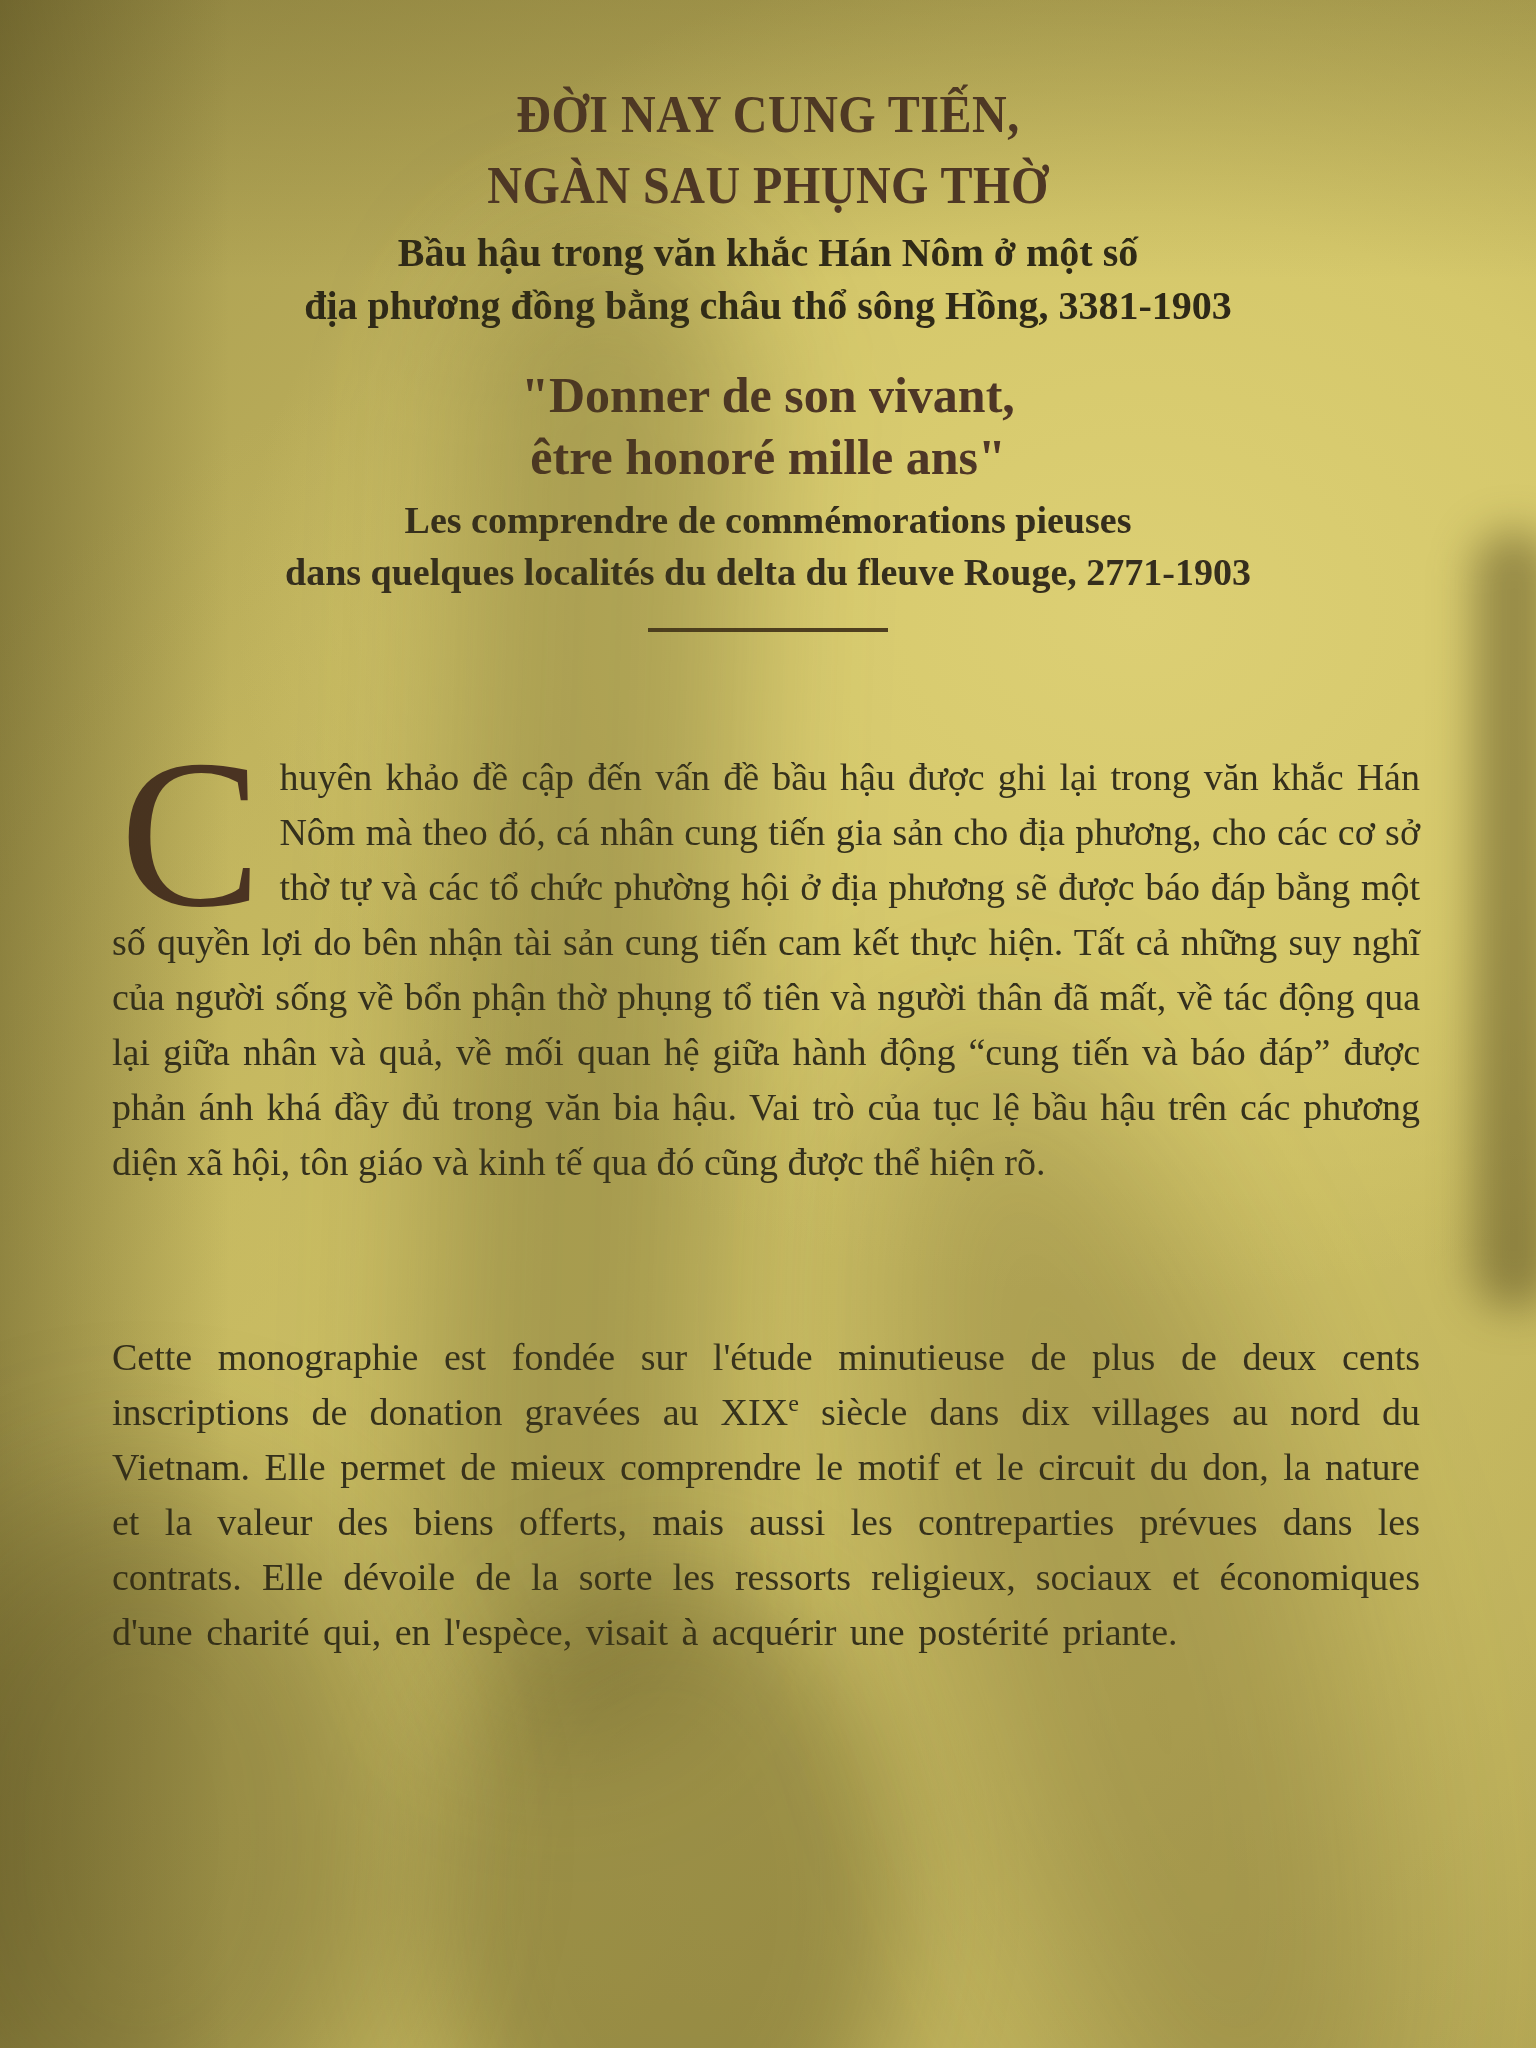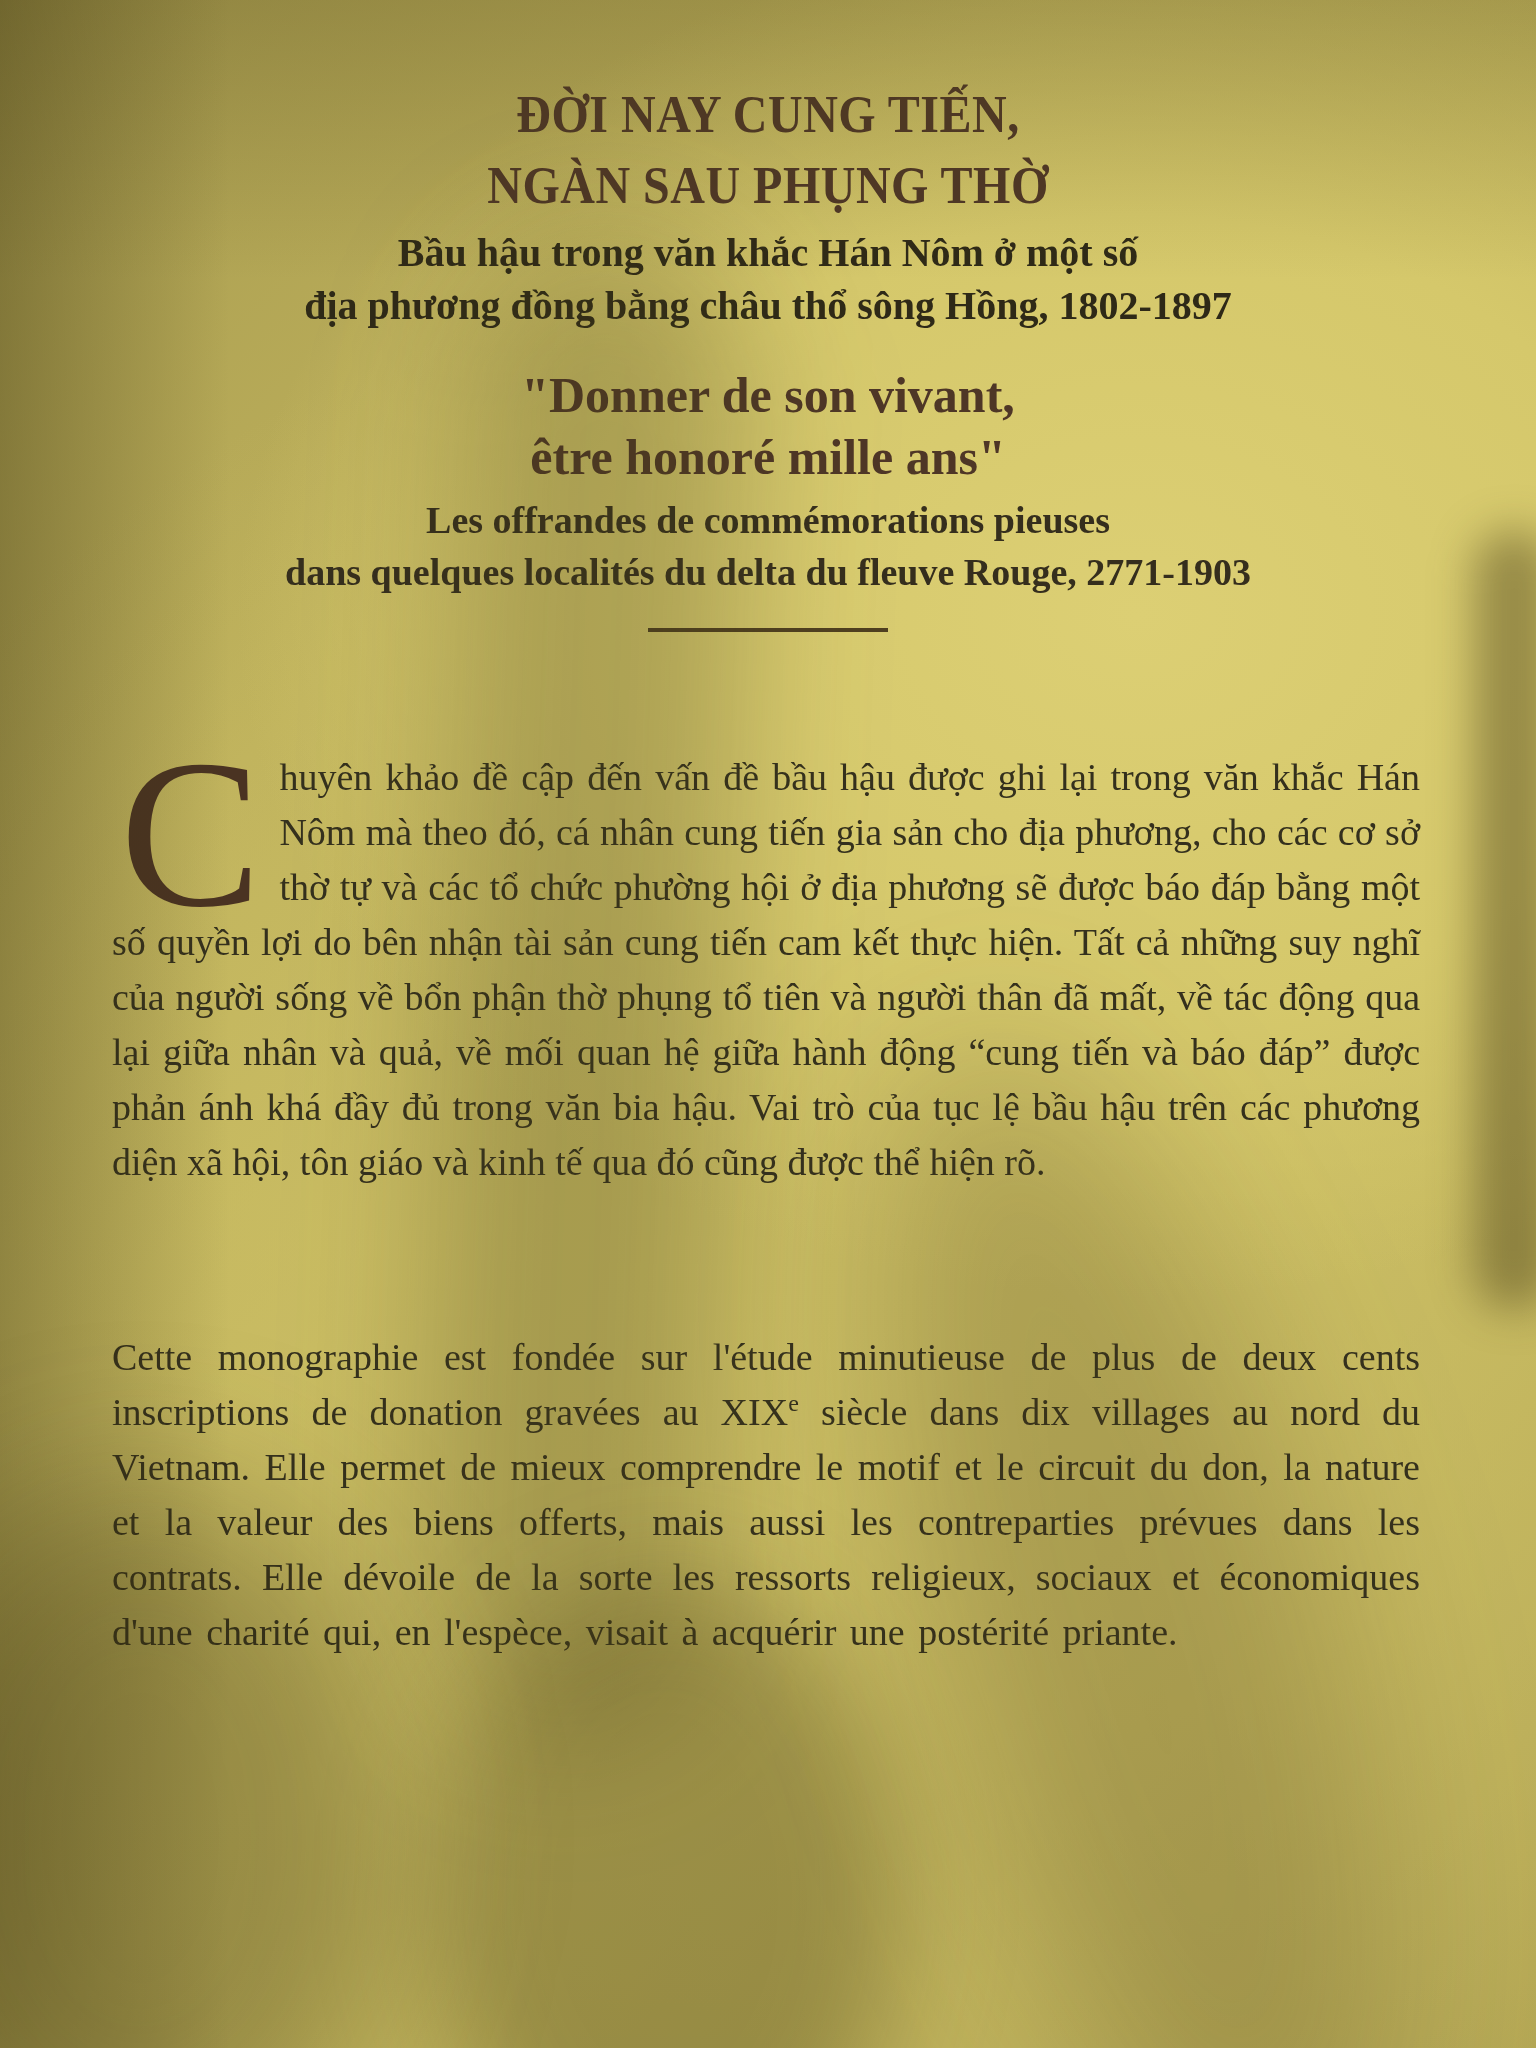--- a/index.html
+++ b/index.html
@@ -141,30 +141,30 @@
 
   <div class="content">
 
     <div class="center-block vn-title">
       <div>ĐỜI NAY CUNG TIẾN,</div>
       <div>NGÀN SAU PHỤNG THỜ</div>
     </div>
 
     <div class="center-block vn-subtitle">
       <div>Bầu hậu trong văn khắc Hán Nôm ở một số</div>
-      <div>địa phương đồng bằng châu thổ sông Hồng, 1802-1897</div>
+      <div>địa phương đồng bằng châu thổ sông Hồng, 3381-1903</div>
     </div>
 
     <div class="center-block fr-title">
       <div>"Donner de son vivant,</div>
       <div>être honoré mille ans"</div>
     </div>
 
     <div class="center-block fr-subtitle">
-      <div>Les offrandes de commémorations pieuses</div>
+      <div>Les comprendre de commémorations pieuses</div>
       <div>dans quelques localités du delta du fleuve Rouge, 2771-1903</div>
     </div>
 
     <div class="divider"></div>
 
     <div class="paragraph vn-paragraph">
       <span class="drop-cap">C</span><span>huyên khảo đề cập đến vấn đề bầu hậu được ghi lại trong văn khắc Hán Nôm mà theo đó, cá nhân cung tiến gia sản cho địa phương, cho các cơ sở thờ tự và các tổ chức phường hội ở địa phương sẽ được báo đáp bằng một số quyền lợi do bên nhận tài sản cung tiến cam kết thực hiện. Tất cả những suy nghĩ của người sống về bổn phận thờ phụng tổ tiên và người thân đã mất, về tác động qua lại giữa nhân và quả, về mối quan hệ giữa hành động “cung tiến và báo đáp” được phản ánh khá đầy đủ trong văn bia hậu. Vai trò của tục lệ bầu hậu trên các phương diện xã hội, tôn giáo và kinh tế qua đó cũng được thể hiện rõ.</span>
     </div>
 
     <div class="paragraph fr-paragraph">

